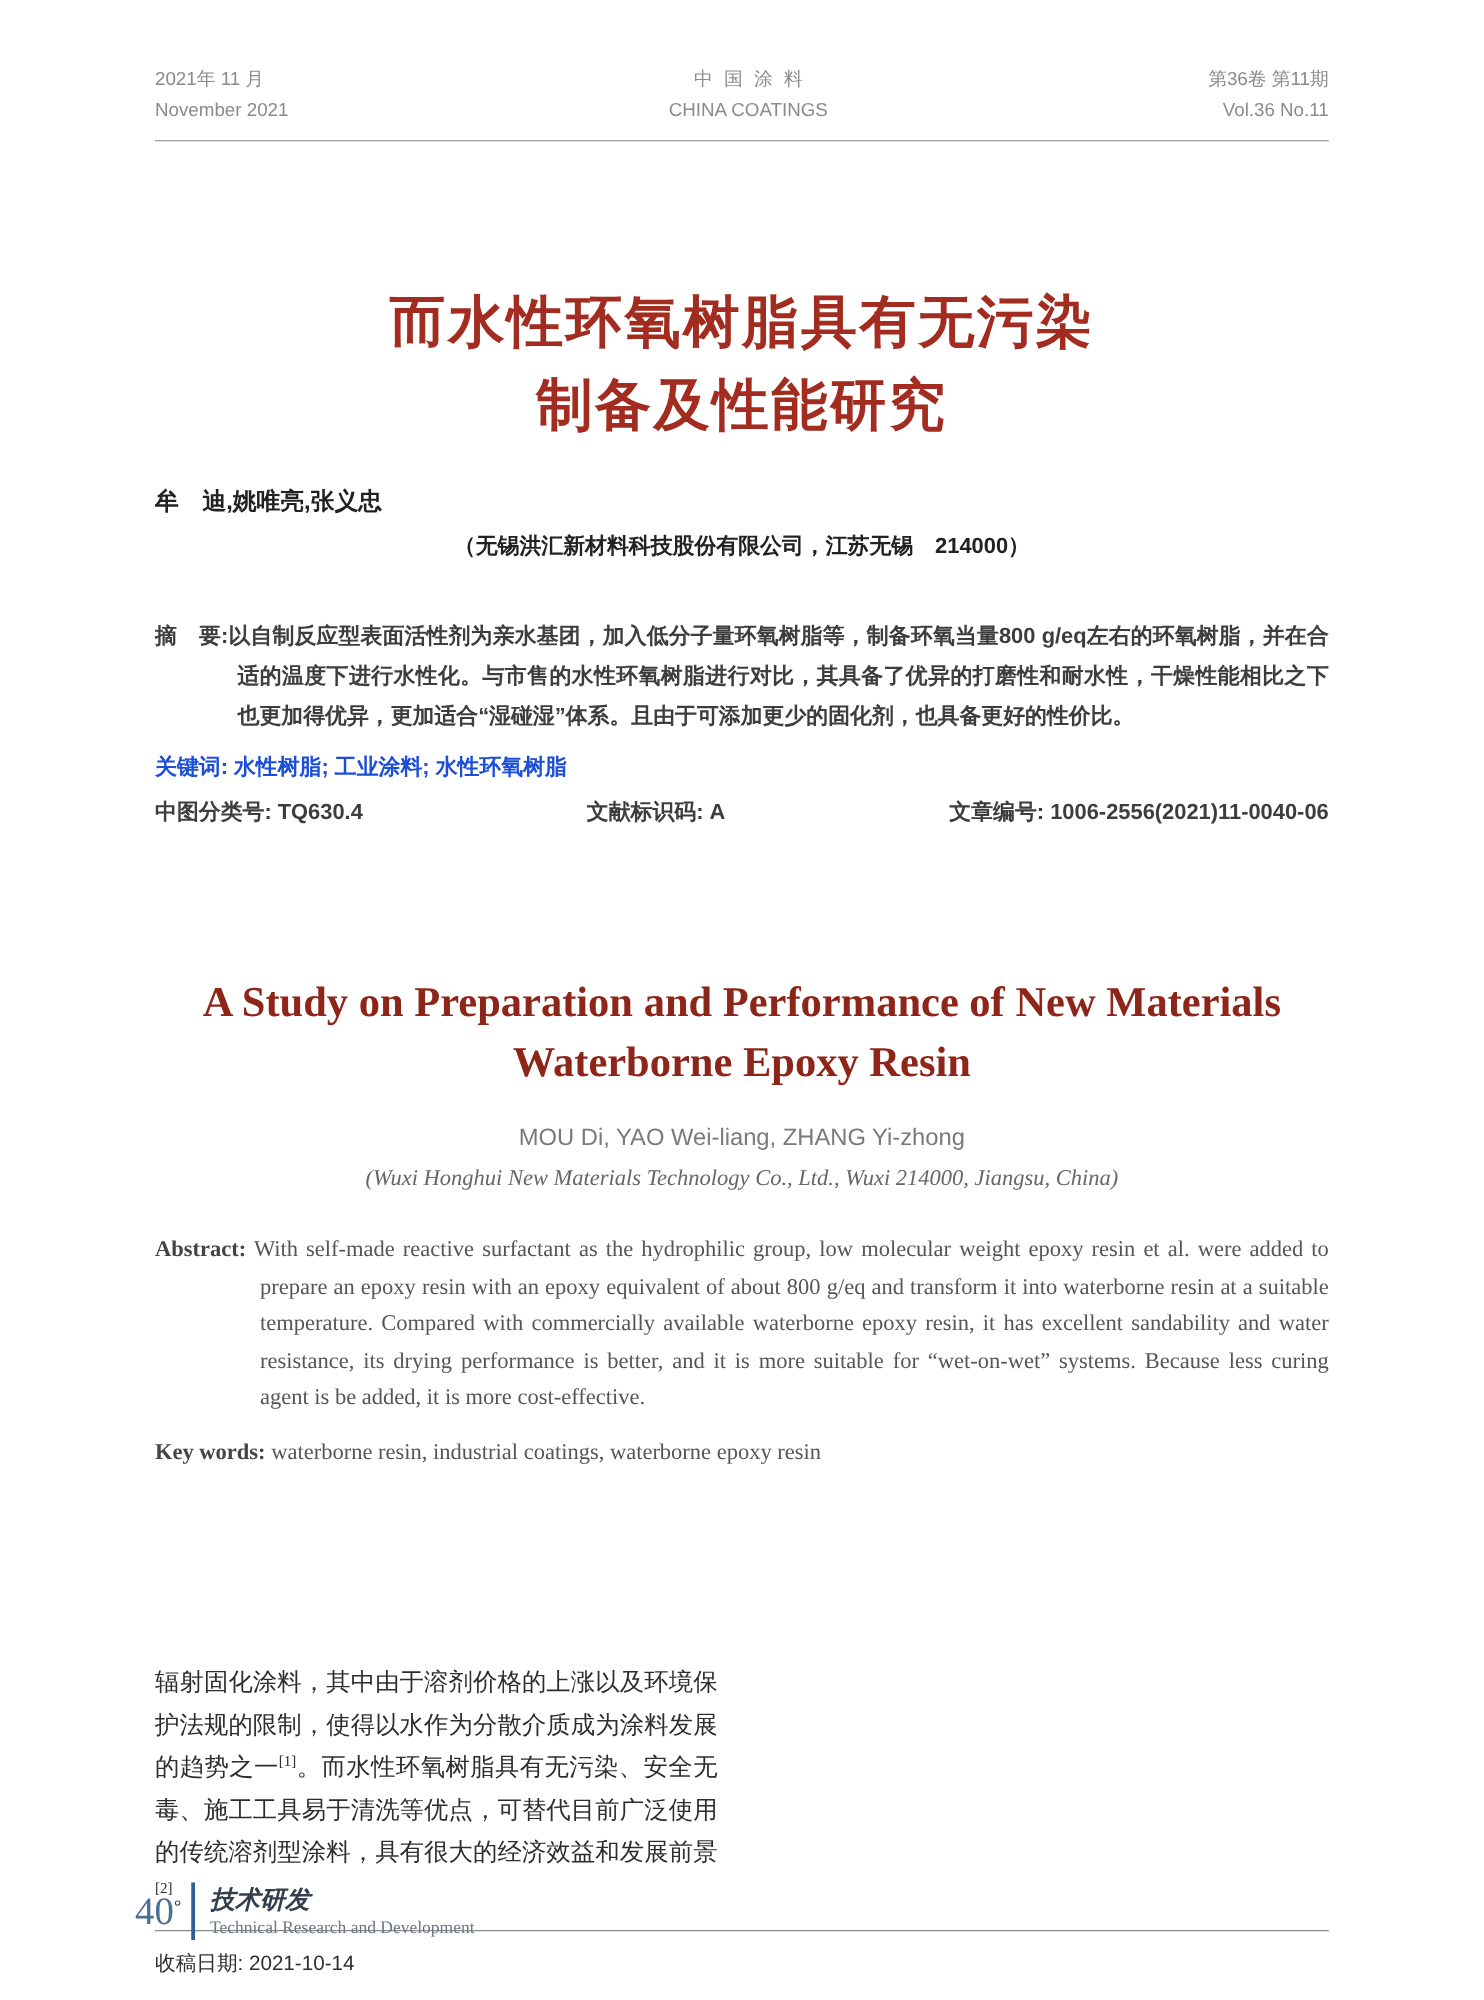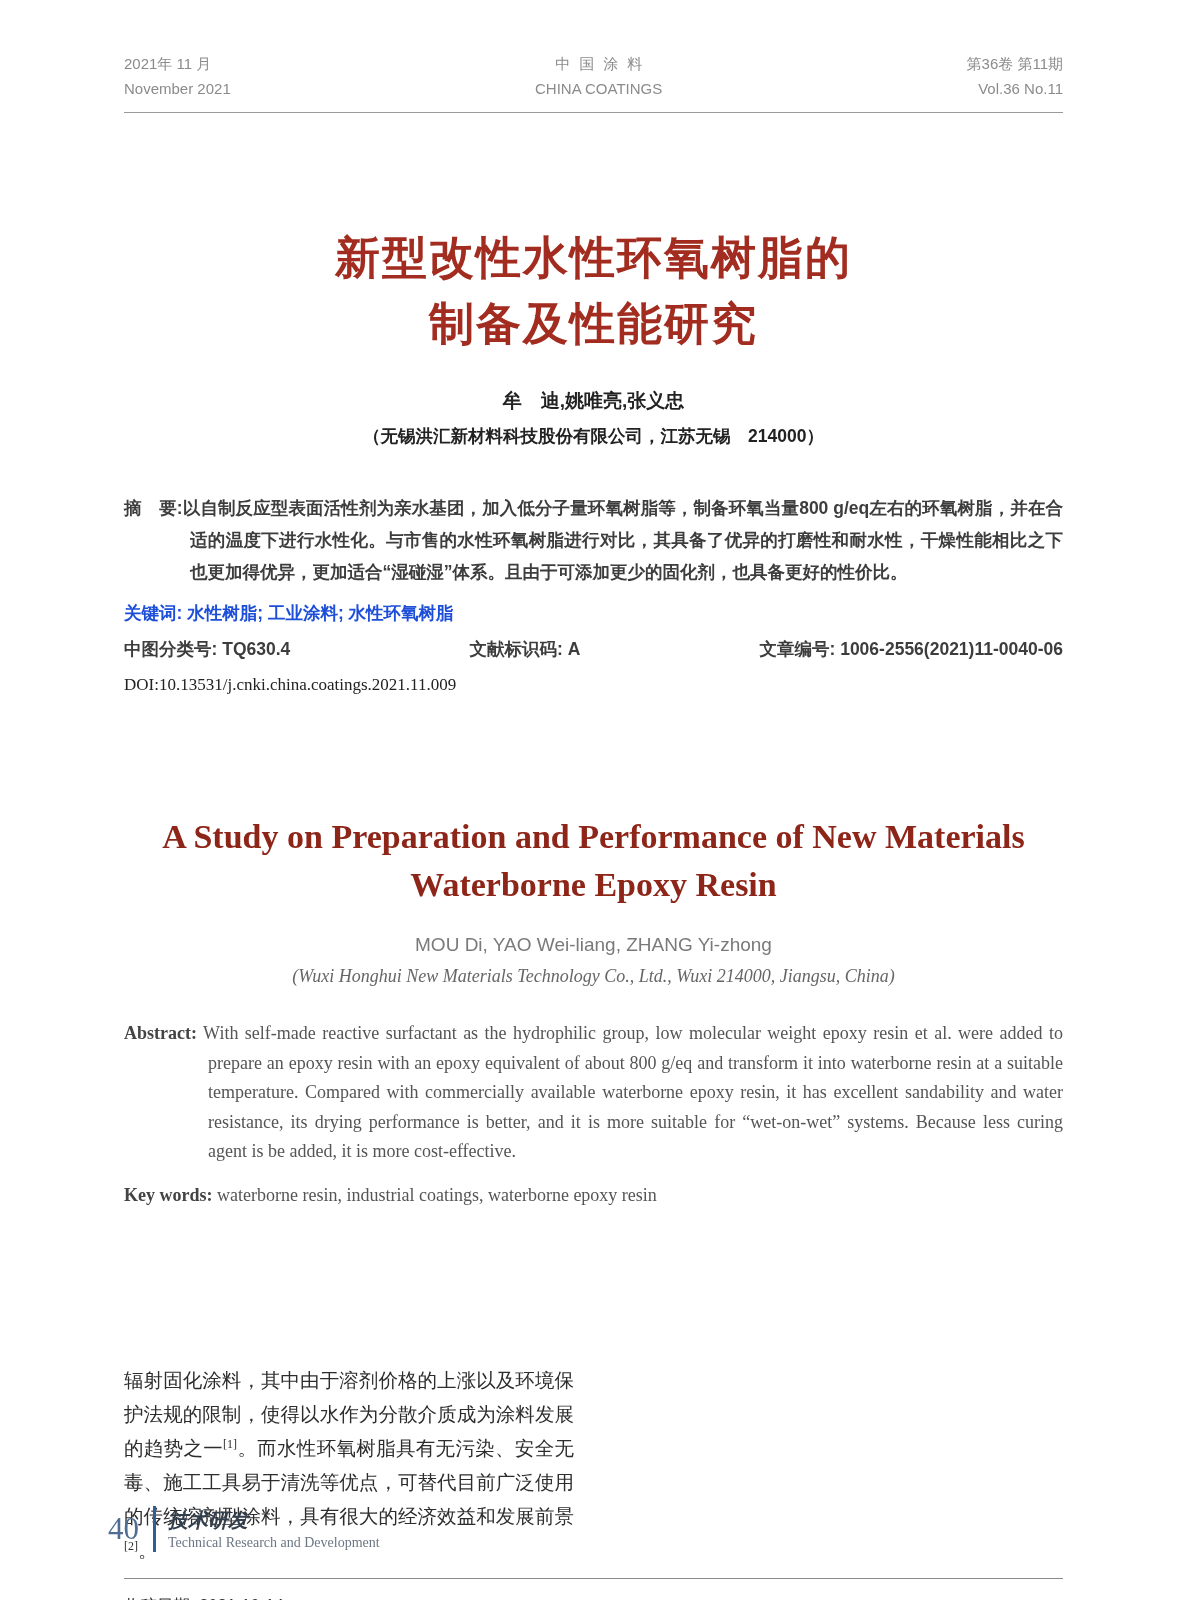--- a/index.html
+++ b/index.html
@@ -27,21 +27,21 @@
   .jh-center .cn { letter-spacing:9px; margin-right:-9px; }
   .jh-right { text-align:right; }
 
   
   .title-cn {
     margin-top:112px; text-align:center;
     color:#a12c1f; font-weight:700; font-size:45px; line-height:1.48;
     letter-spacing:2px;
   }
   .authors-cn {
-    margin-top:30px; text-align:center;
+    margin-top:30px; 
     font-weight:700; font-size:19px; color:#222;
   }
   .affiliation-cn {
     margin-top:10px; text-align:center;
     font-weight:700; font-size:17.5px; color:#222;
   }
 
   
   .abstract-cn {
     margin-top:44px;
@@ -157,35 +157,34 @@
         <div class="cn">中国涂料</div>
         <div>CHINA COATINGS</div>
       </div>
       <div class="jh-right">
         <div>第36卷 第11期</div>
         <div>Vol.36  No.11</div>
       </div>
     </div>
 
     <div class="title-cn">
-      <div>新型改性水性环氧树脂的</div>
+      <div>而水性环氧树脂具有无污染</div>
       <div>制备及性能研究</div>
     </div>
     <div class="authors-cn">牟　迪,姚唯亮,张义忠</div>
     <div class="affiliation-cn">（无锡洪汇新材料科技股份有限公司，江苏无锡　214000）</div>
 
     <div class="abstract-cn"><span class="lbl">摘　要:</span><span>以自制反应型表面活性剂为亲水基团，加入低分子量环氧树脂等，制备环氧当量800 g/eq左右的环氧树脂，并在合适的温度下进行水性化。与市售的水性环氧树脂进行对比，其具备了优异的打磨性和耐水性，干燥性能相比之下也更加得优异，更加适合“湿碰湿”体系。且由于可添加更少的固化剂，也具备更好的性价比。</span></div>
     <div class="keywords-cn"><span>关键词:</span><span> 水性树脂; 工业涂料; 水性环氧树脂</span></div>
 
     <div class="class-row">
       <span>中图分类号: TQ630.4</span>
       <span>文献标识码: A</span>
       <span>文章编号: 1006-2556(2021)11-0040-06</span>
     </div>
-    <div class="doi-line">DOI:10.13531/j.cnki.china.coatings.2021.11.009</div>
 
     <div class="title-en">
       <div>A Study on Preparation and Performance of New Materials</div>
       <div>Waterborne Epoxy Resin</div>
     </div>
     <div class="authors-en">MOU Di, YAO Wei-liang, ZHANG Yi-zhong</div>
     <div class="affiliation-en">(Wuxi Honghui New Materials Technology Co., Ltd., Wuxi 214000, Jiangsu, China)</div>
 
     <div class="abstract-en"><span class="lbl">Abstract:</span><span> With self-made reactive surfactant as the hydrophilic group, low molecular weight epoxy resin et al. were added to prepare an epoxy resin with an epoxy equivalent of about 800 g/eq and transform it into waterborne resin at a suitable temperature. Compared with commercially available waterborne epoxy resin, it has excellent sandability and water resistance, its drying performance is better, and it is more suitable for “wet-on-wet” systems. Because less curing agent is be added, it is more cost-effective.</span></div>
     <div class="keywords-en"><span class="lbl">Key words:</span><span> waterborne resin, industrial coatings, waterborne epoxy resin</span></div>

